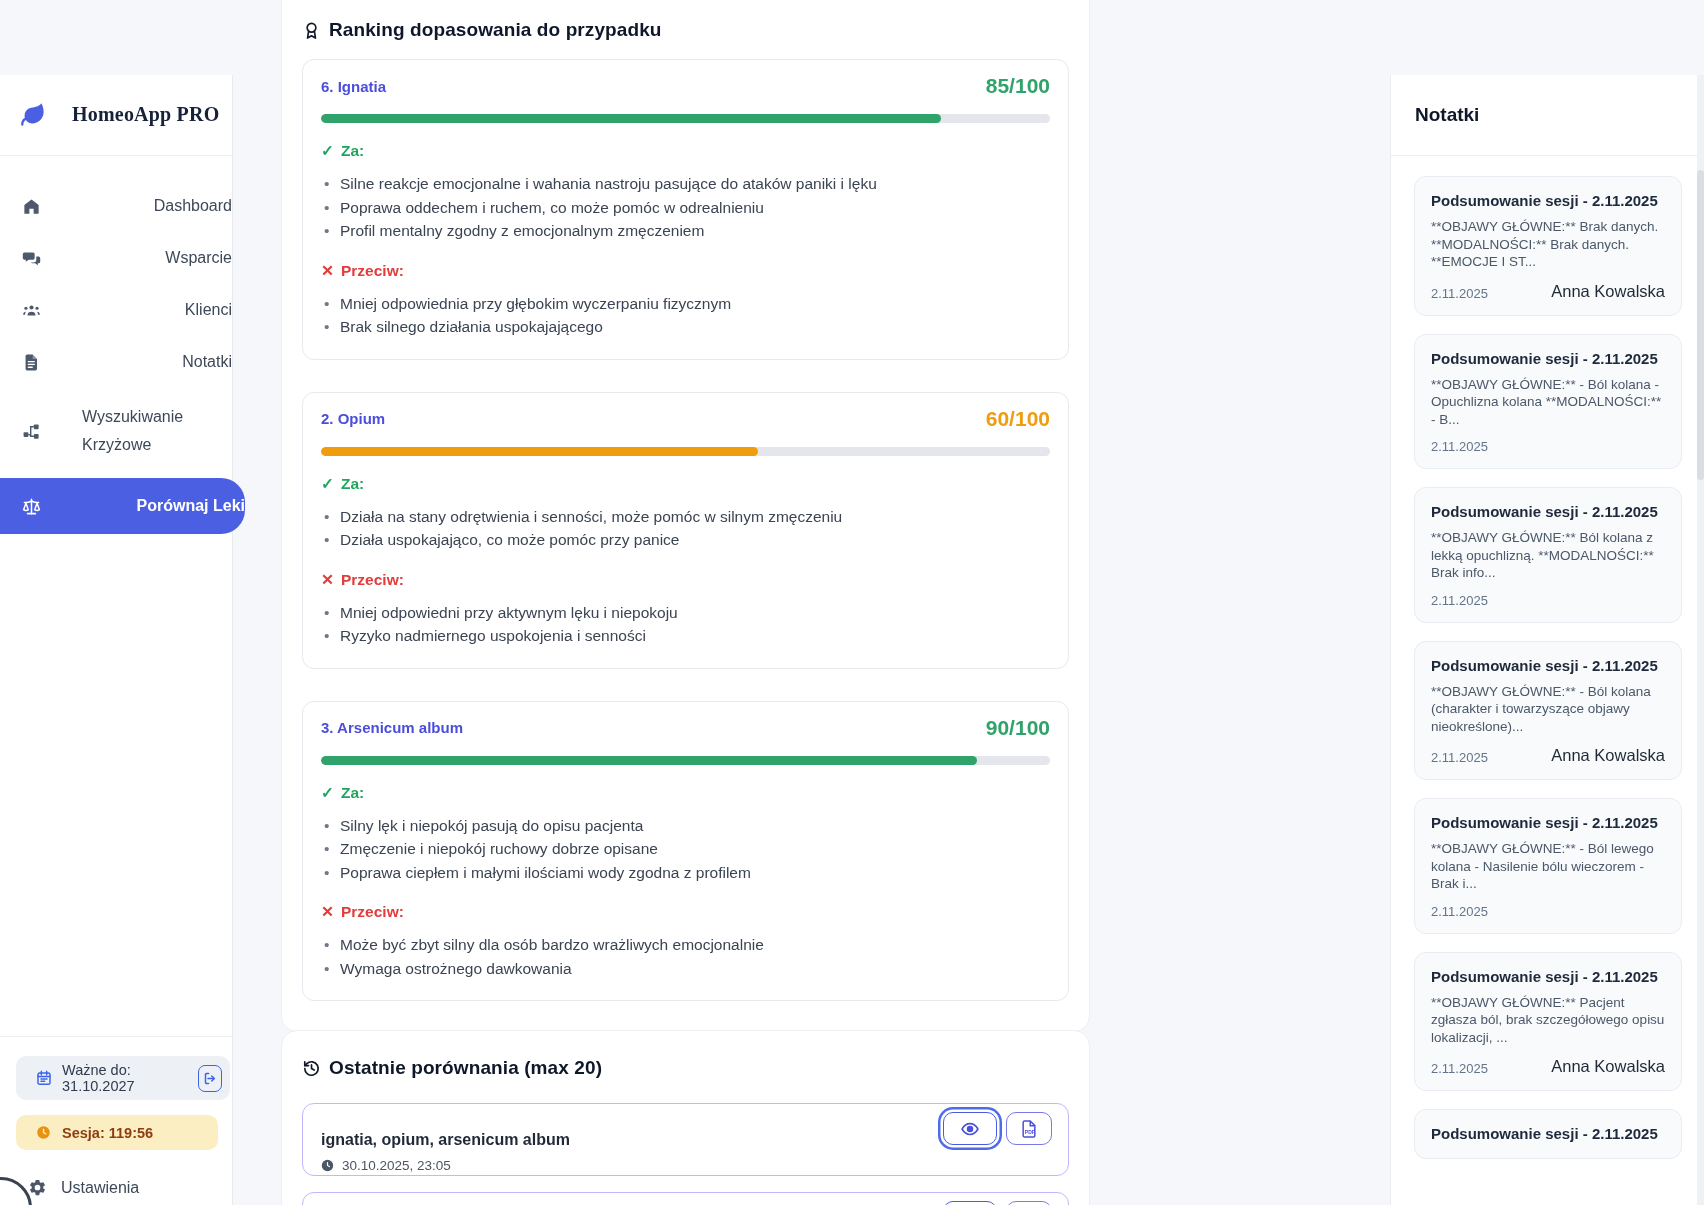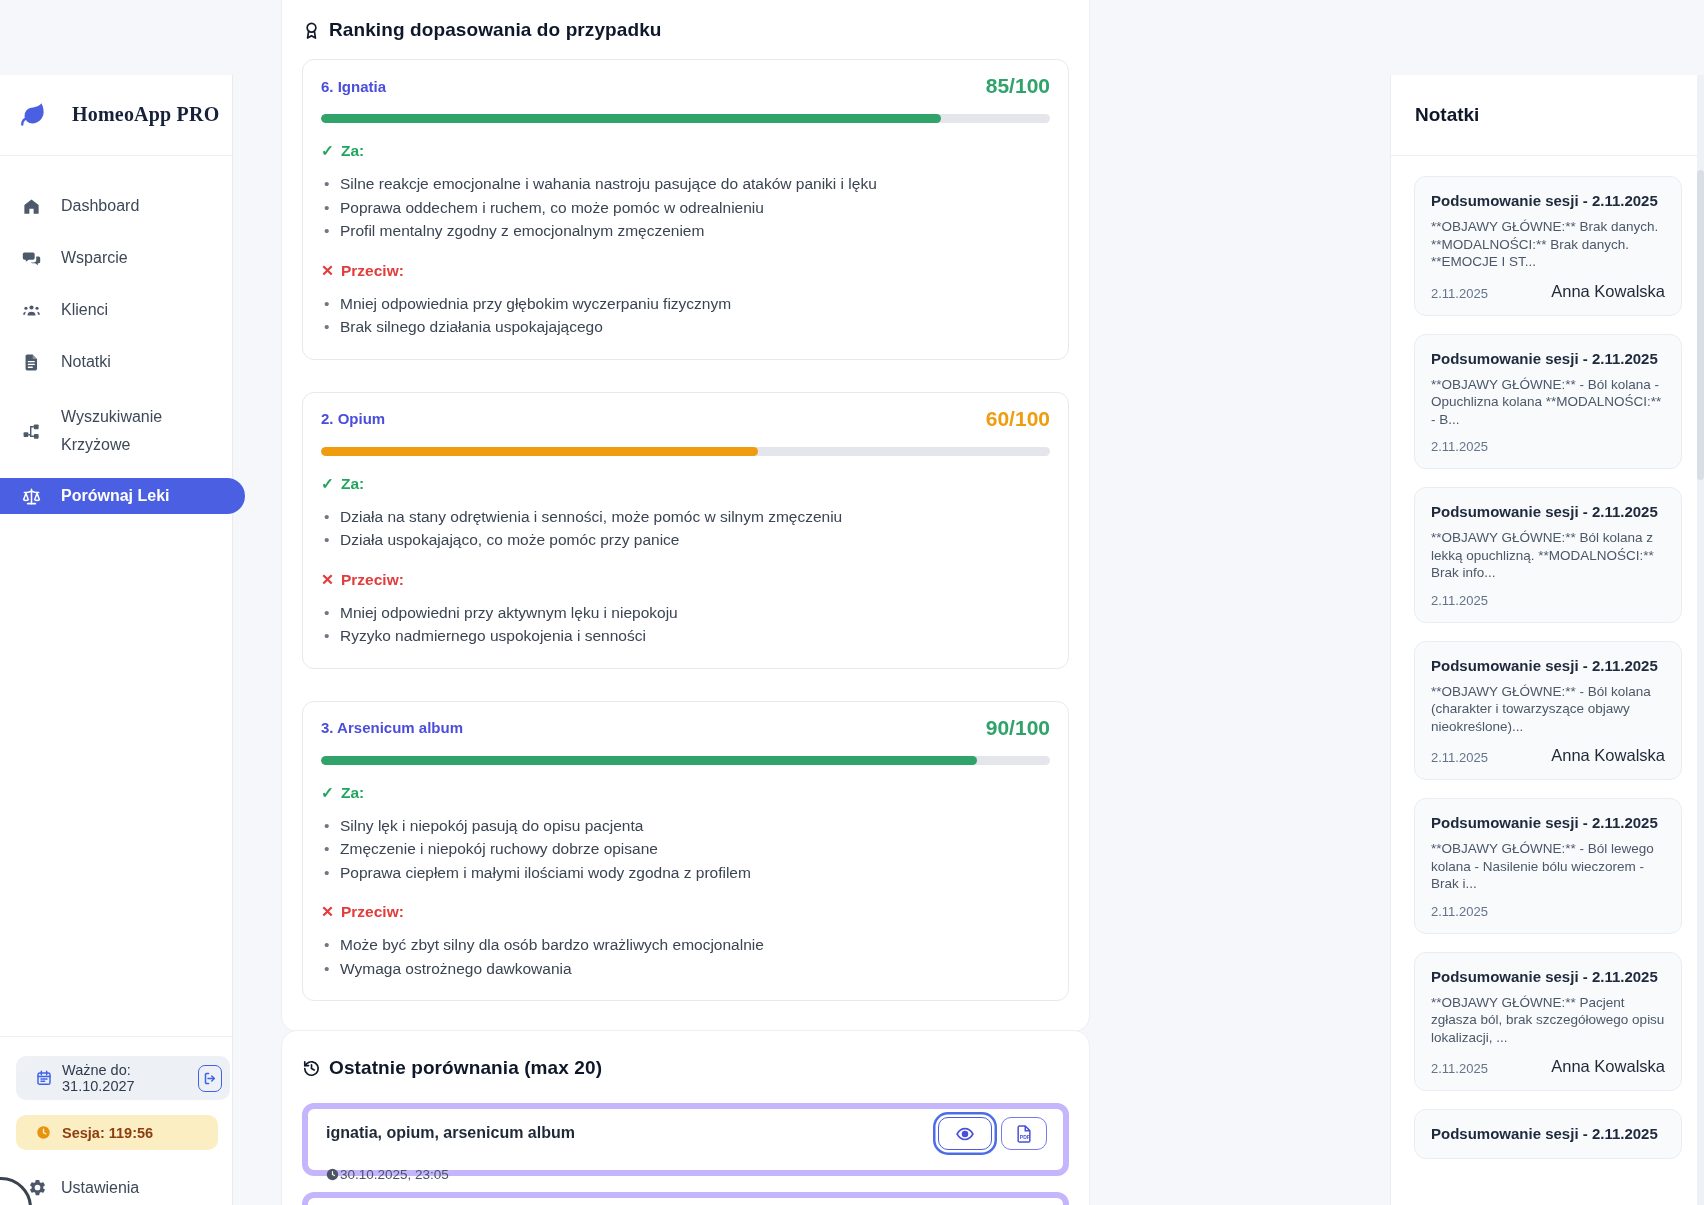--- a/index.html
+++ b/index.html
@@ -14,29 +14,29 @@
   .sidebar {
     position:absolute; left:0; top:75px; bottom:0; width:233px;
     background:#fff; border-right:1px solid #e8eaef;
   }
   .logo-row { display:flex; align-items:center; gap:25px; padding:26px 0 0 20px;font-family:Liberation Serif, serif; }
   .logo-row .logo-ic { width:27px; height:27px; flex:0 0 auto; }
   .logo-text { font-size:20px; font-weight:800; color:#17223a; letter-spacing:.2px; }
   .side-divider { border:none; border-top:1px solid #eceef2; margin-top:27px; }
   .nav { margin-top:28px; }
   .nav-item {
-    display:flex; align-items:center; gap:20px;
+    display:flex; align-items:center; gap:14px;
     padding:11px 0 11px 22px; margin-bottom:8px; cursor:pointer;
-    color:#3d4858; font-size:16px; font-weight:500; line-height:22px;
+    color:#3d4858; font-size:16px; font-weight:500; line-height:22px;justify-content:space-between;
   }
   .nav-item svg { width:19px; height:19px; flex:0 0 auto; color:#4d5a6b; }
   .nav-item.two-line { align-items:center; }
   .nav-item.two-line .nav-label { line-height:28px; max-width:150px; }
   .nav-item.active {
-    width:245px; height:36px; padding:0 0 0 22px; margin-bottom:0;
+    width:245px; height:56px; padding:0 0 0 22px; margin-bottom:0;
     background:#4b5fe2; border-radius:0 24px 24px 0;
     color:#fff; font-weight:700;
   }
   .nav-item.active svg { color:#fff; }
   .side-footer-divider { position:absolute; left:0; right:0; top:961px; border:none; border-top:1px solid #eceef2; }
   .license-box {
     position:absolute; left:16px; top:981px; width:214px; height:44px;
     background:#edf1f6; border-radius:10px;
     display:flex; align-items:center; gap:10px; padding:0 8px 0 20px;
   }
@@ -86,26 +86,26 @@
   .pc-head .mark { margin-right:7px; font-weight:700; }
   .pc-head.pros { color:#21a55e; }
   .pc-head.cons { color:#e23c3c; }
   ul.pc-list { list-style:none; margin-top:10px; }
   ul.pc-list li {
     position:relative; padding-left:19px; font-size:15.5px; line-height:23.5px; color:#3b4452;
   }
   ul.pc-list li::before { content:"•"; position:absolute; left:3px; color:#6f7886; }
   
   .hist-card {
-    position:relative; border:6px solid #c4b5fd; border-radius:12px; background:#fff;
-    padding:14px 18px; margin-top:24px; height:73px; cursor:pointer;
+    position:relative; border:1px solid #c4b5fd; border-radius:12px; background:#fff;
+    padding:26px 18px; margin-top:24px; height:73px; cursor:pointer;
   }
   .hist-card + .hist-card { margin-top:16px; }
   .hist-name { font-size:16px; font-weight:700; color:#1f2937; line-height:20px; }
-  .hist-time { display:flex; align-items:center; gap:1px; margin-top:24px; color:#4b5563; font-size:13.5px; }
+  .hist-time { display:flex; align-items:center; gap:8px; margin-top:8px; color:#4b5563; font-size:13.5px; }
   .hist-time svg { width:13px; height:13px; }
   .hist-actions { position:absolute; right:16px; top:8px; display:flex; gap:9px; }
   .icon-btn {
     width:54px; height:33px; border-radius:10px; background:#fff; cursor:pointer;
     display:flex; align-items:center; justify-content:center;
   }
   .icon-btn.eye { border:1.5px solid #4b5be0; box-shadow:0 0 0 2.5px #fff, 0 0 0 5px #4c6ce8; }
   .icon-btn.pdf { width:46px; border:1.5px solid #787ae8; }
   .icon-btn svg { width:20px; height:20px; color:#4a50da; }
   

